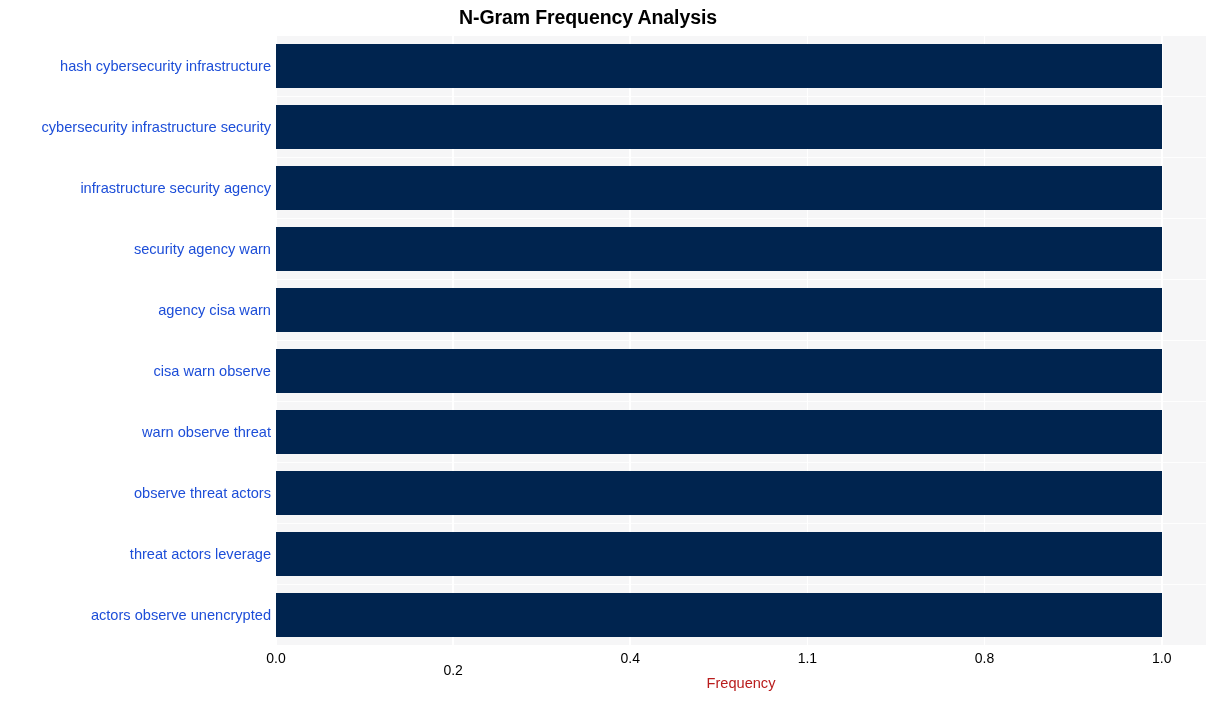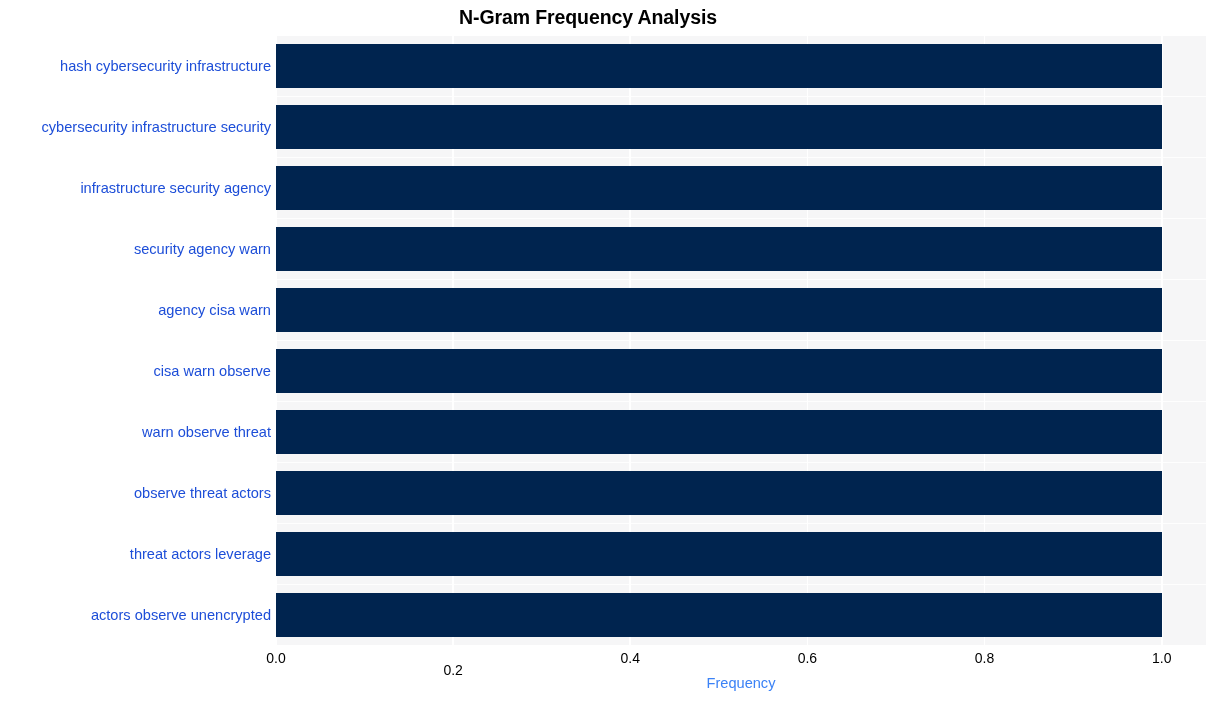--- a/index.html
+++ b/index.html
@@ -93,21 +93,21 @@
     line-height: 1;
   }
 
   #xaxis-title {
     position: absolute;
     top: 675px;
     left: 276px;
     width: 930px;
     text-align: center;
     font-size: 14.6px;
-    color: #3b82f6;
+    color: #b91c1c;
   }
 </style>
 </head>
 <body>
 
 <div id="figure">
 
   <div id="chart-title">N-Gram Frequency Analysis</div>
 
   <div id="plot-area">
@@ -147,20 +147,20 @@
       <div class="ylabel" style="top: 363.95px;">cisa warn observe</div>
       <div class="ylabel" style="top: 424.85px; margin-left: 16px;">warn observe threat</div>
       <div class="ylabel" style="top: 485.75px;">observe threat actors</div>
       <div class="ylabel" style="top: 546.65px;">threat actors leverage</div>
       <div class="ylabel" style="top: 607.55px;">actors observe unencrypted</div>
     </div>
   <div id="xticks">
       <div class="xlabel" style="left: 276px;">0.0</div>
       <div class="xlabel" style="left: 453.143px; margin-top: 12px;">0.2</div>
       <div class="xlabel" style="left: 630.286px;">0.4</div>
-      <div class="xlabel" style="left: 807.429px;">0.6</div>
+      <div class="xlabel" style="left: 807.429px;">1.1</div>
       <div class="xlabel" style="left: 984.571px;">0.8</div>
       <div class="xlabel" style="left: 1161.71px;">1.0</div>
     </div>
 
   <div id="xaxis-title">Frequency</div>
 
 </div>
 
 </body></html>

